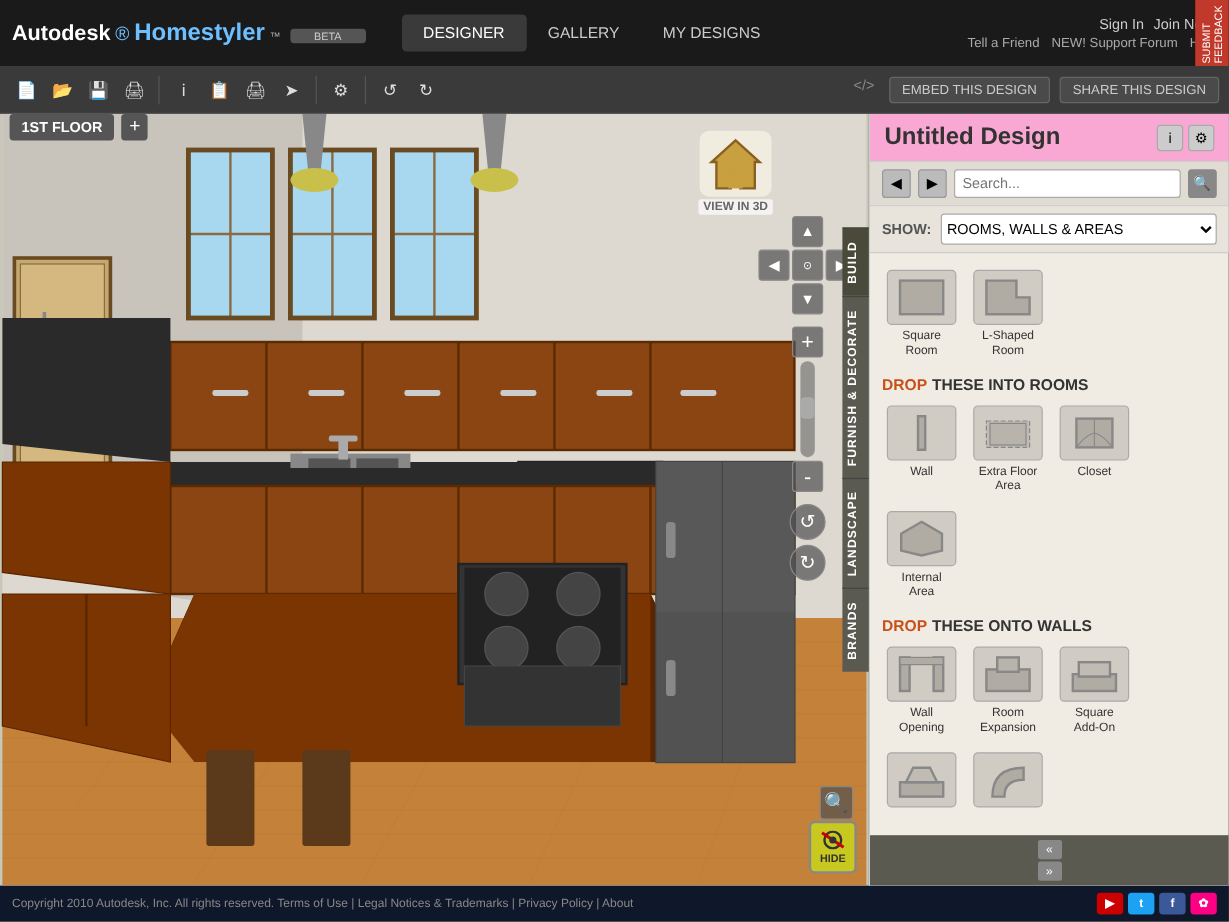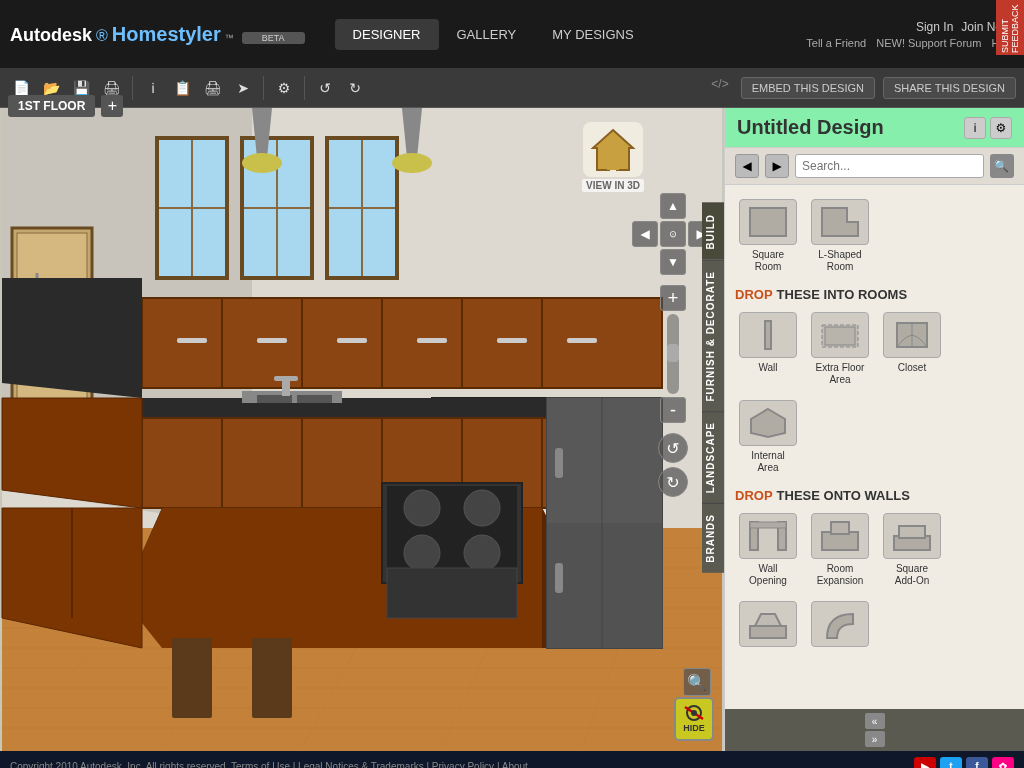--- a/index.html
+++ b/index.html
@@ -1,21 +1,21 @@
 <!DOCTYPE html>
 <html><head>
   <meta charset="utf-8">
   <style>
     * { margin: 0; padding: 0; box-sizing: border-box; }
     body { width: 1024px; height: 768px; overflow: hidden; font-family: Arial, sans-serif; background: #2a2a2a; }
 
     
     #top-nav {
       width: 100%;
-      height: 68px;
+      height: 55px;
       background: #1a1a1a;
       display: flex;
       align-items: center;
       padding: 0 10px;
       position: relative;
     }
     #logo-area {
       display: flex;
       align-items: baseline;
       gap: 4px;
@@ -360,21 +360,21 @@
       width: 300px;
       background: #f0ece4;
       border-left: 1px solid #ccc;
       display: flex;
       flex-direction: column;
       overflow: hidden;
     }
 
     
     #panel-header {
-      background: #86efac;
+      background: #f9a8d4;
       padding: 8px 12px;
       border-bottom: 1px solid #ccc;
       display: flex;
       align-items: center;
       justify-content: space-between;
     }
     #panel-title {
       font-size: 20px;
       font-weight: bold;
       color: #333;
@@ -836,20 +836,28 @@
       </div>
     </div>
 
     <div id="search-bar">
       <button class="nav-arrow">◀</button>
       <button class="nav-arrow">▶</button>
       <input id="search-input" type="text" placeholder="Search..." style="">
       <button class="search-go">🔍</button>
     </div>
 
+    <div id="show-bar">
+      <span id="show-label">SHOW:</span>
+      <select id="show-select">
+        <option>ROOMS, WALLS &amp; AREAS</option>
+        <option>ROOMS ONLY</option>
+        <option>ALL</option>
+      </select>
+    </div>
 
     <div id="panel-content">
 
       <div class="item-grid">
 
         <div class="item-card">
           <div class="item-icon">
             <svg width="46" height="36" viewBox="0 0 46 36">
               <rect x="5" y="4" width="36" height="28" fill="#b0aca4" stroke="#888" stroke-width="2"></rect>
             </svg>

